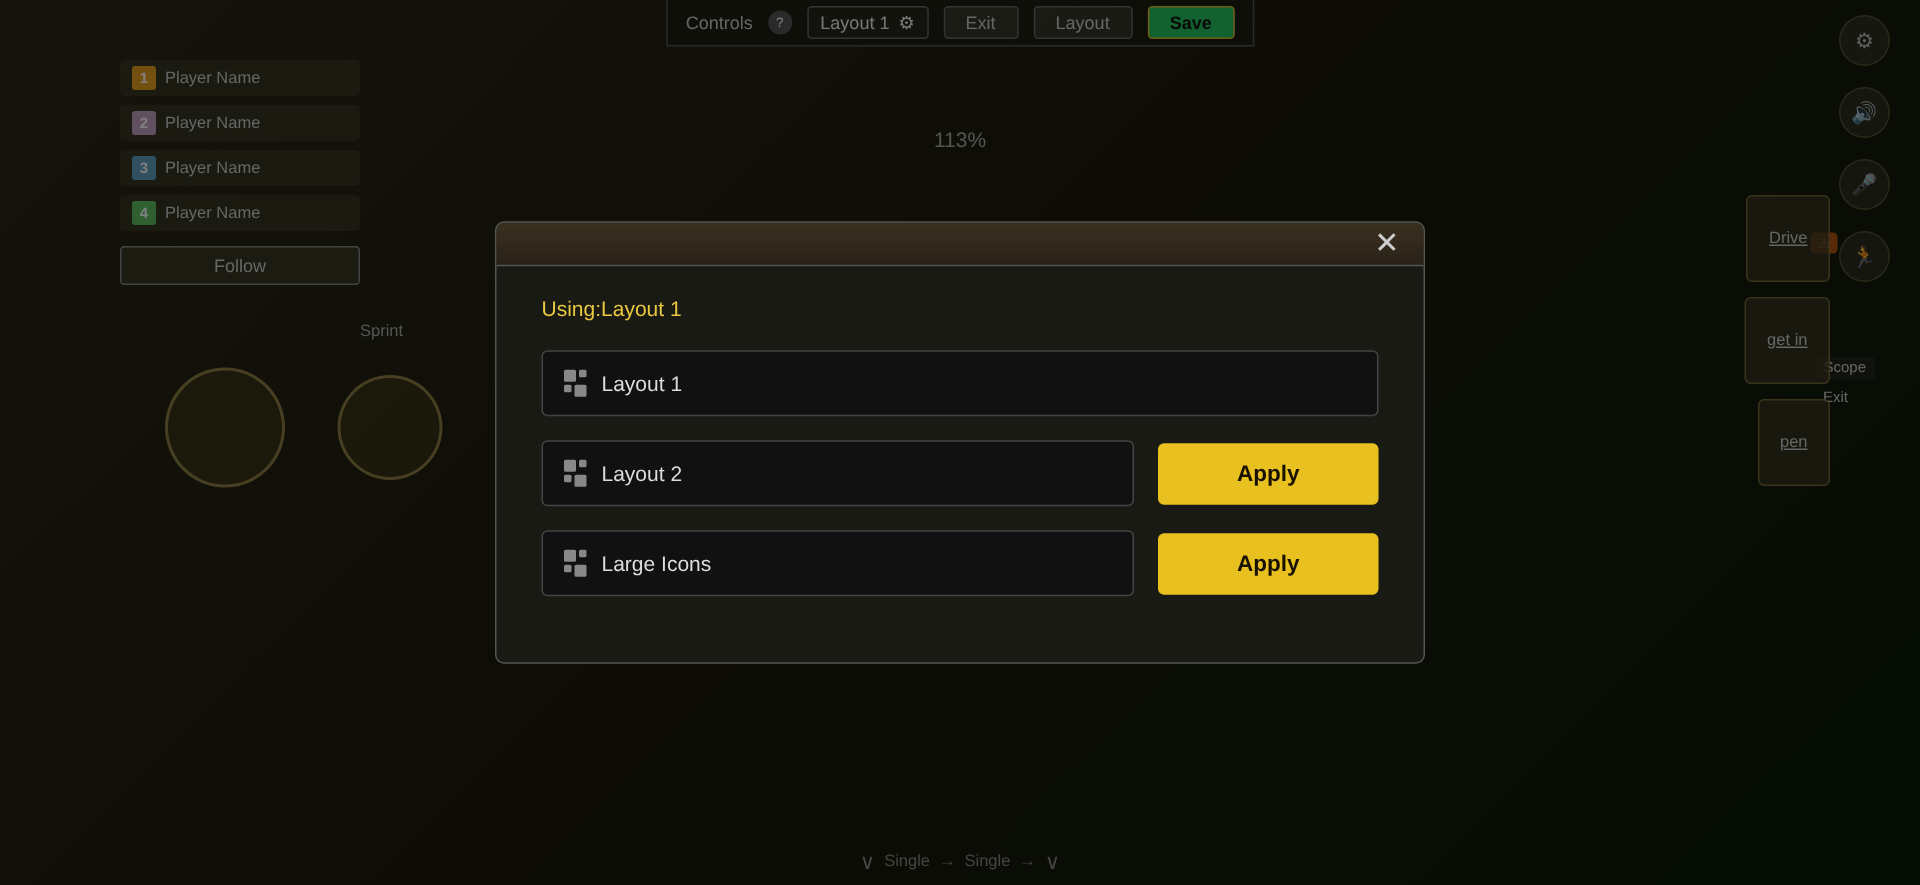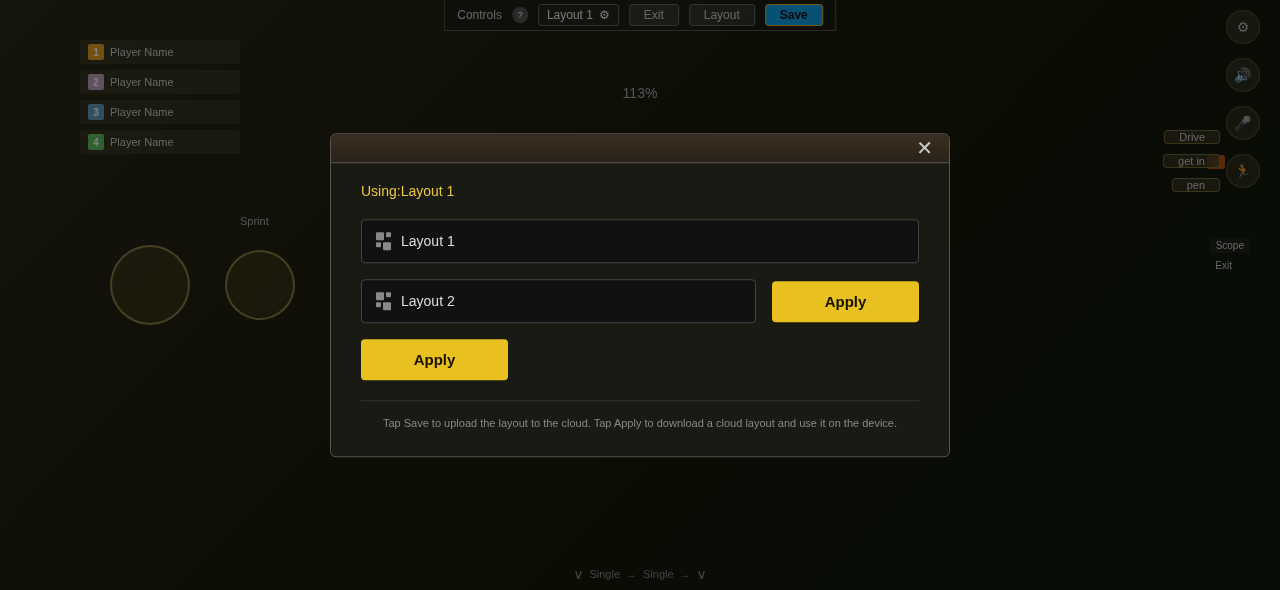--- a/index.html
+++ b/index.html
@@ -151,21 +151,21 @@
 
     .ctrl-btn {
       padding: 3px 14px;
       border-radius: 3px;
       font-size: 12px;
       border: 1px solid #666;
     }
 
     .exit-btn { background: rgba(60,60,50,0.8); color: #ccc; }
     .reset-btn { background: rgba(60,60,50,0.8); color: #ccc; }
-    .save-btn { background: #0ea5e9; color: #111; font-weight: bold; border-color: #e0b830; }
+    .save-btn { background: #22c55e; color: #111; font-weight: bold; border-color: #e0b830; }
 
     .percent-label {
       position: absolute;
       top: 85px;
       left: 50%;
       transform: translateX(-50%);
       color: #aaa;
       font-size: 14px;
     }
 
@@ -202,23 +202,24 @@
       flex-direction: column;
       gap: 10px;
       align-items: flex-end;
     }
 
     .action-btn-right {
       background: rgba(60,55,35,0.8);
       border: 1px solid rgba(180,160,80,0.5);
       color: #ccc;
       font-size: 11px;
-      padding: 0 14px;
+      padding: 22px 14px;
       border-radius: 4px;
       text-align: center;
+      text-decoration: underline;
     }
 
     
     .modal-backdrop {
       position: absolute;
       inset: 0;
       background: rgba(0,0,0,0.5);
       z-index: 10;
     }
 
@@ -447,20 +448,21 @@
     <span class="player-name-text">Player Name</span>
   </div>
   <div class="player-item">
     <div class="player-num p3">3</div>
     <span class="player-name-text">Player Name</span>
   </div>
   <div class="player-item">
     <div class="player-num p4">4</div>
     <span class="player-name-text">Player Name</span>
   </div>
+  <div class="follow-btn">Follow</div>
 </div>
 
 <div class="sprint-label">Sprint</div>
 
 <div class="joystick joystick-left"></div>
 <div class="joystick joystick-right"></div>
 
 <div class="right-icons">
   <div class="icon-circle">⚙</div>
   <div class="icon-circle">🔊</div>
@@ -520,26 +522,38 @@
               <div class="layout-icon-cell sm"></div>
               <div class="layout-icon-cell"></div>
             </div>
           </div>
           <span class="layout-name-text">Layout 2</span>
         </div>
         <button class="apply-btn">Apply</button>
       </div>
 
       <div class="layout-row">
+        <div class="layout-name-box">
+          <div class="layout-icon">
+            <div class="layout-icon-row">
+              <div class="layout-icon-cell"></div>
+              <div class="layout-icon-cell sm"></div>
+            </div>
+            <div class="layout-icon-row">
+              <div class="layout-icon-cell sm"></div>
+              <div class="layout-icon-cell"></div>
+            </div>
+          </div>
+          <span class="layout-name-text">Large Icons</span>
+        </div>
         <button class="apply-btn">Apply</button>
       </div>
 
     </div>
 
-    <div class="modal-footer-text">Tap Save to upload the layout to the cloud. Tap Apply to download a cloud layout and use it on the device.</div>
   </div>
 </div>
 
 <div class="bottom-bar">
   <span class="chevron-down">∨</span>
   <span class="bottom-label">Single</span>
   <span class="bottom-label">→</span>
   <span class="bottom-label">Single</span>
   <span class="bottom-label">→</span>
   <span class="chevron-down">∨</span>

